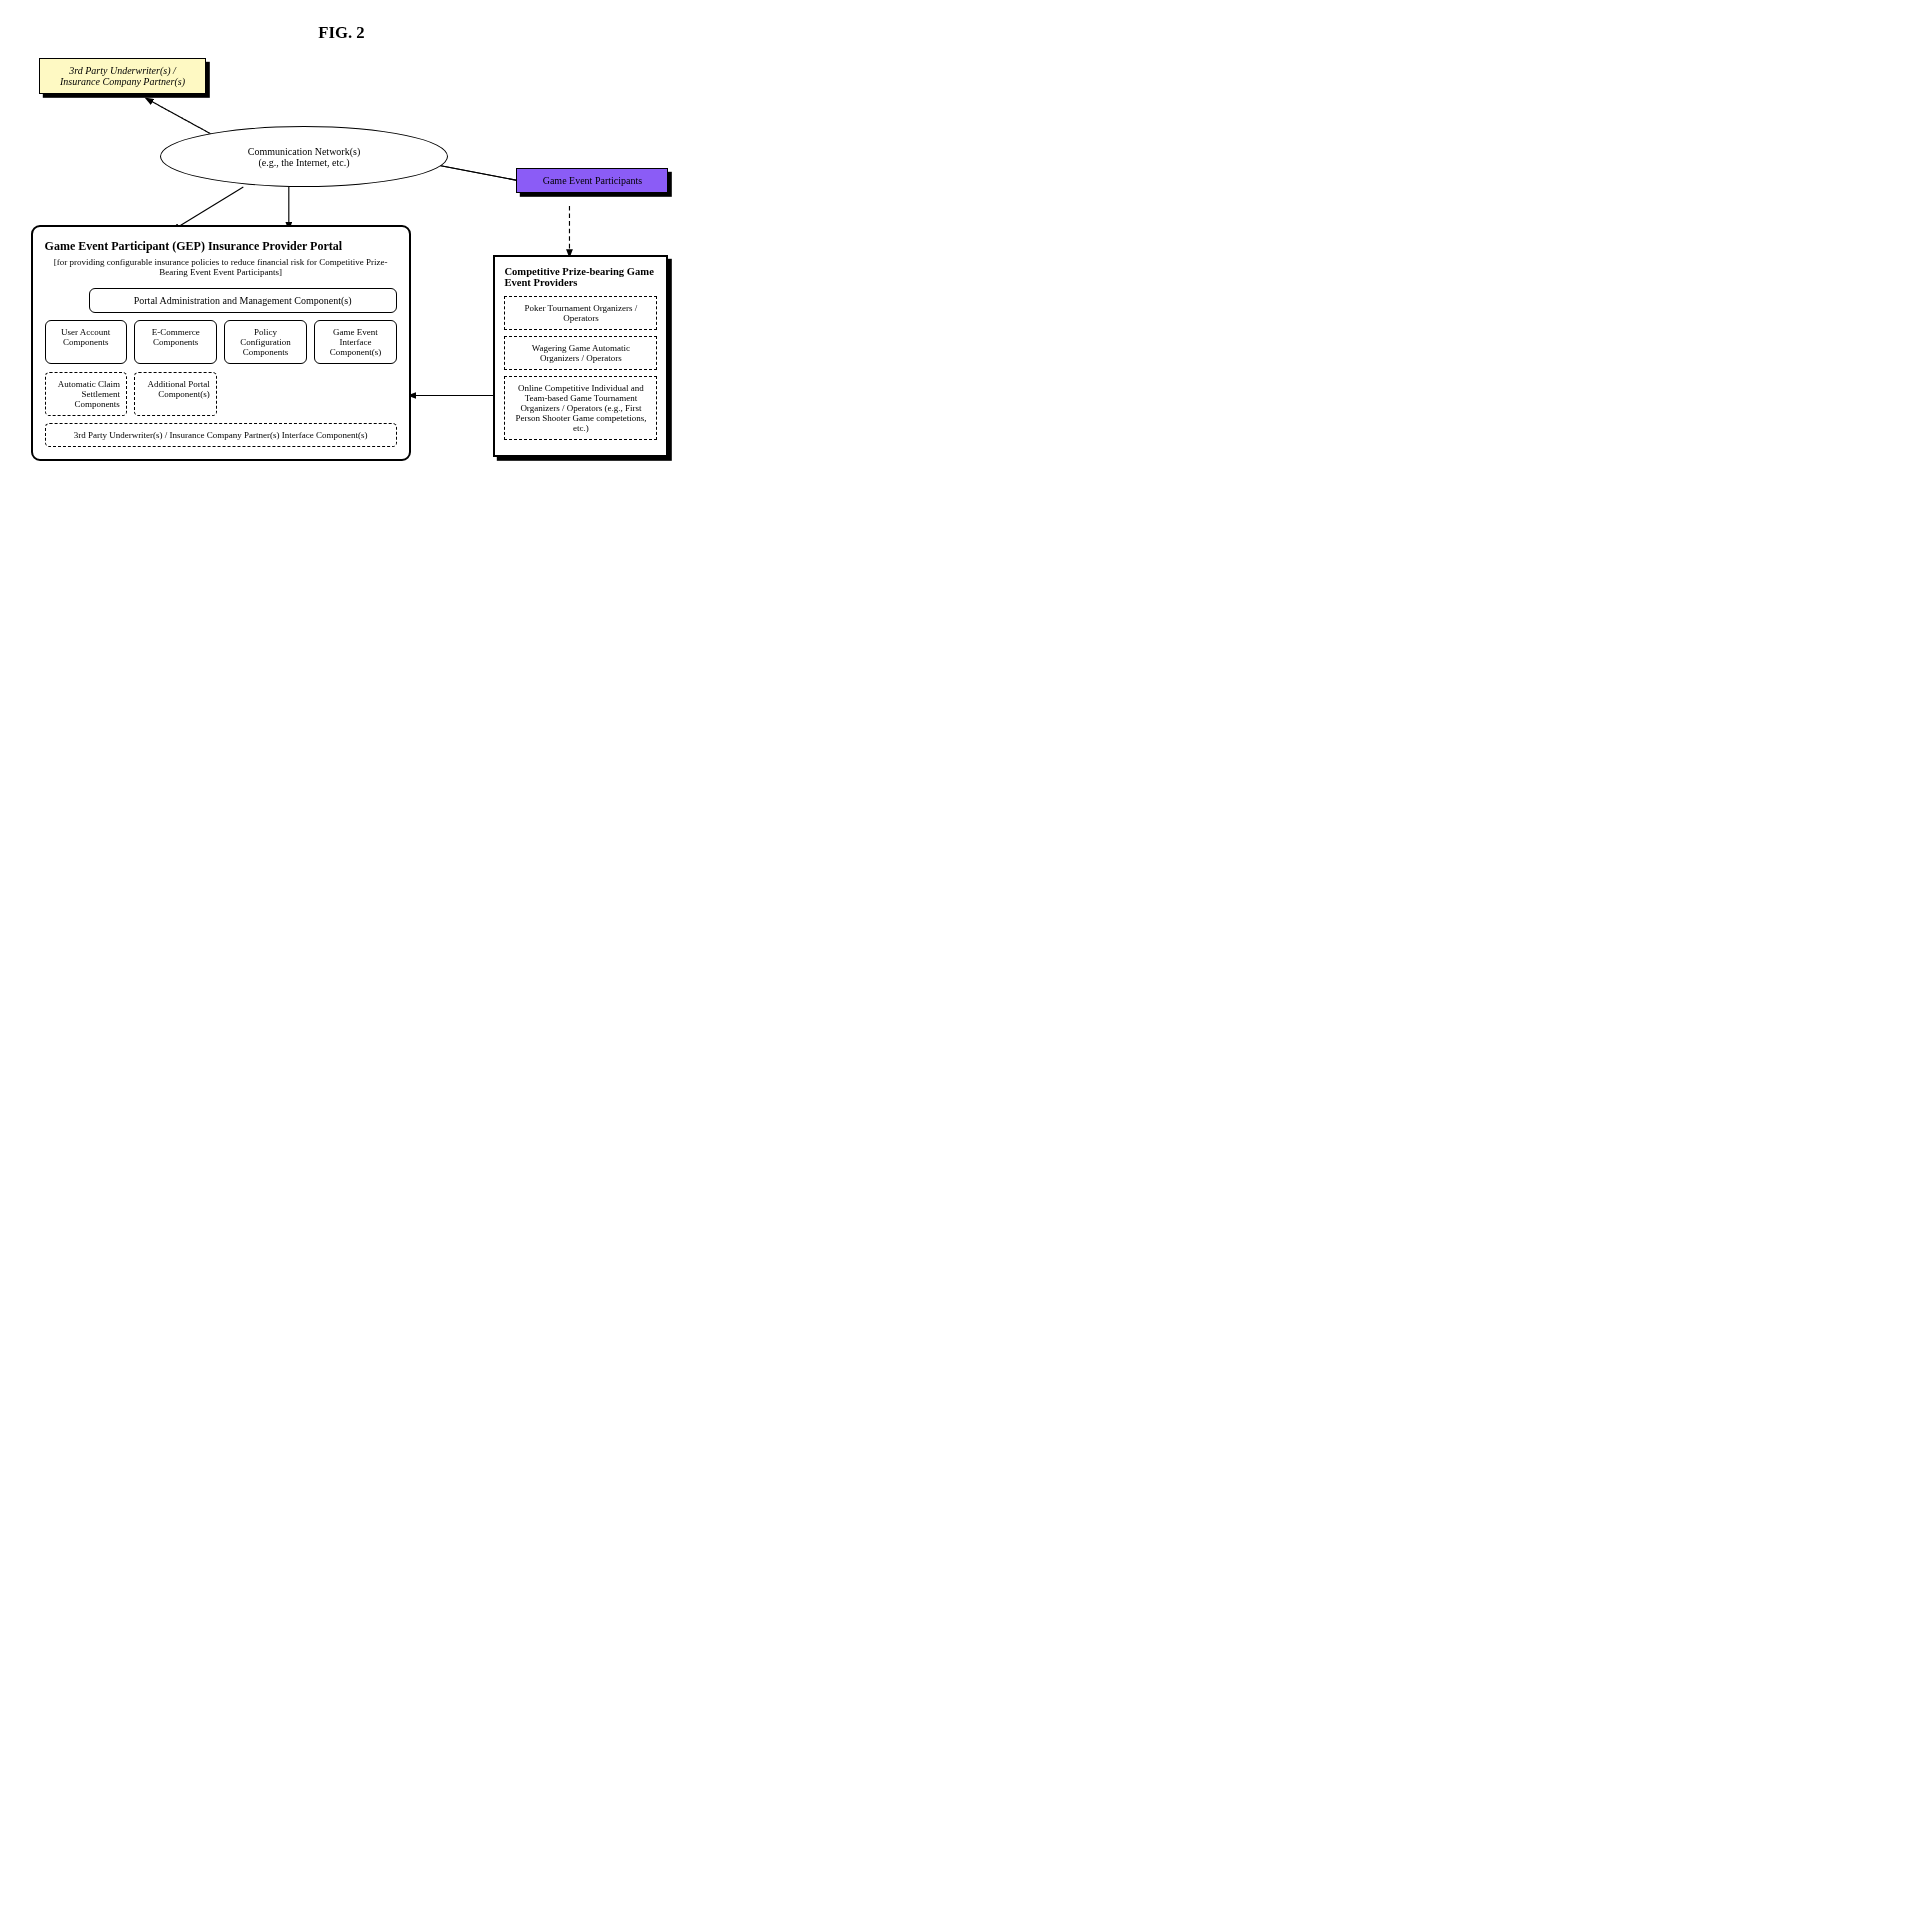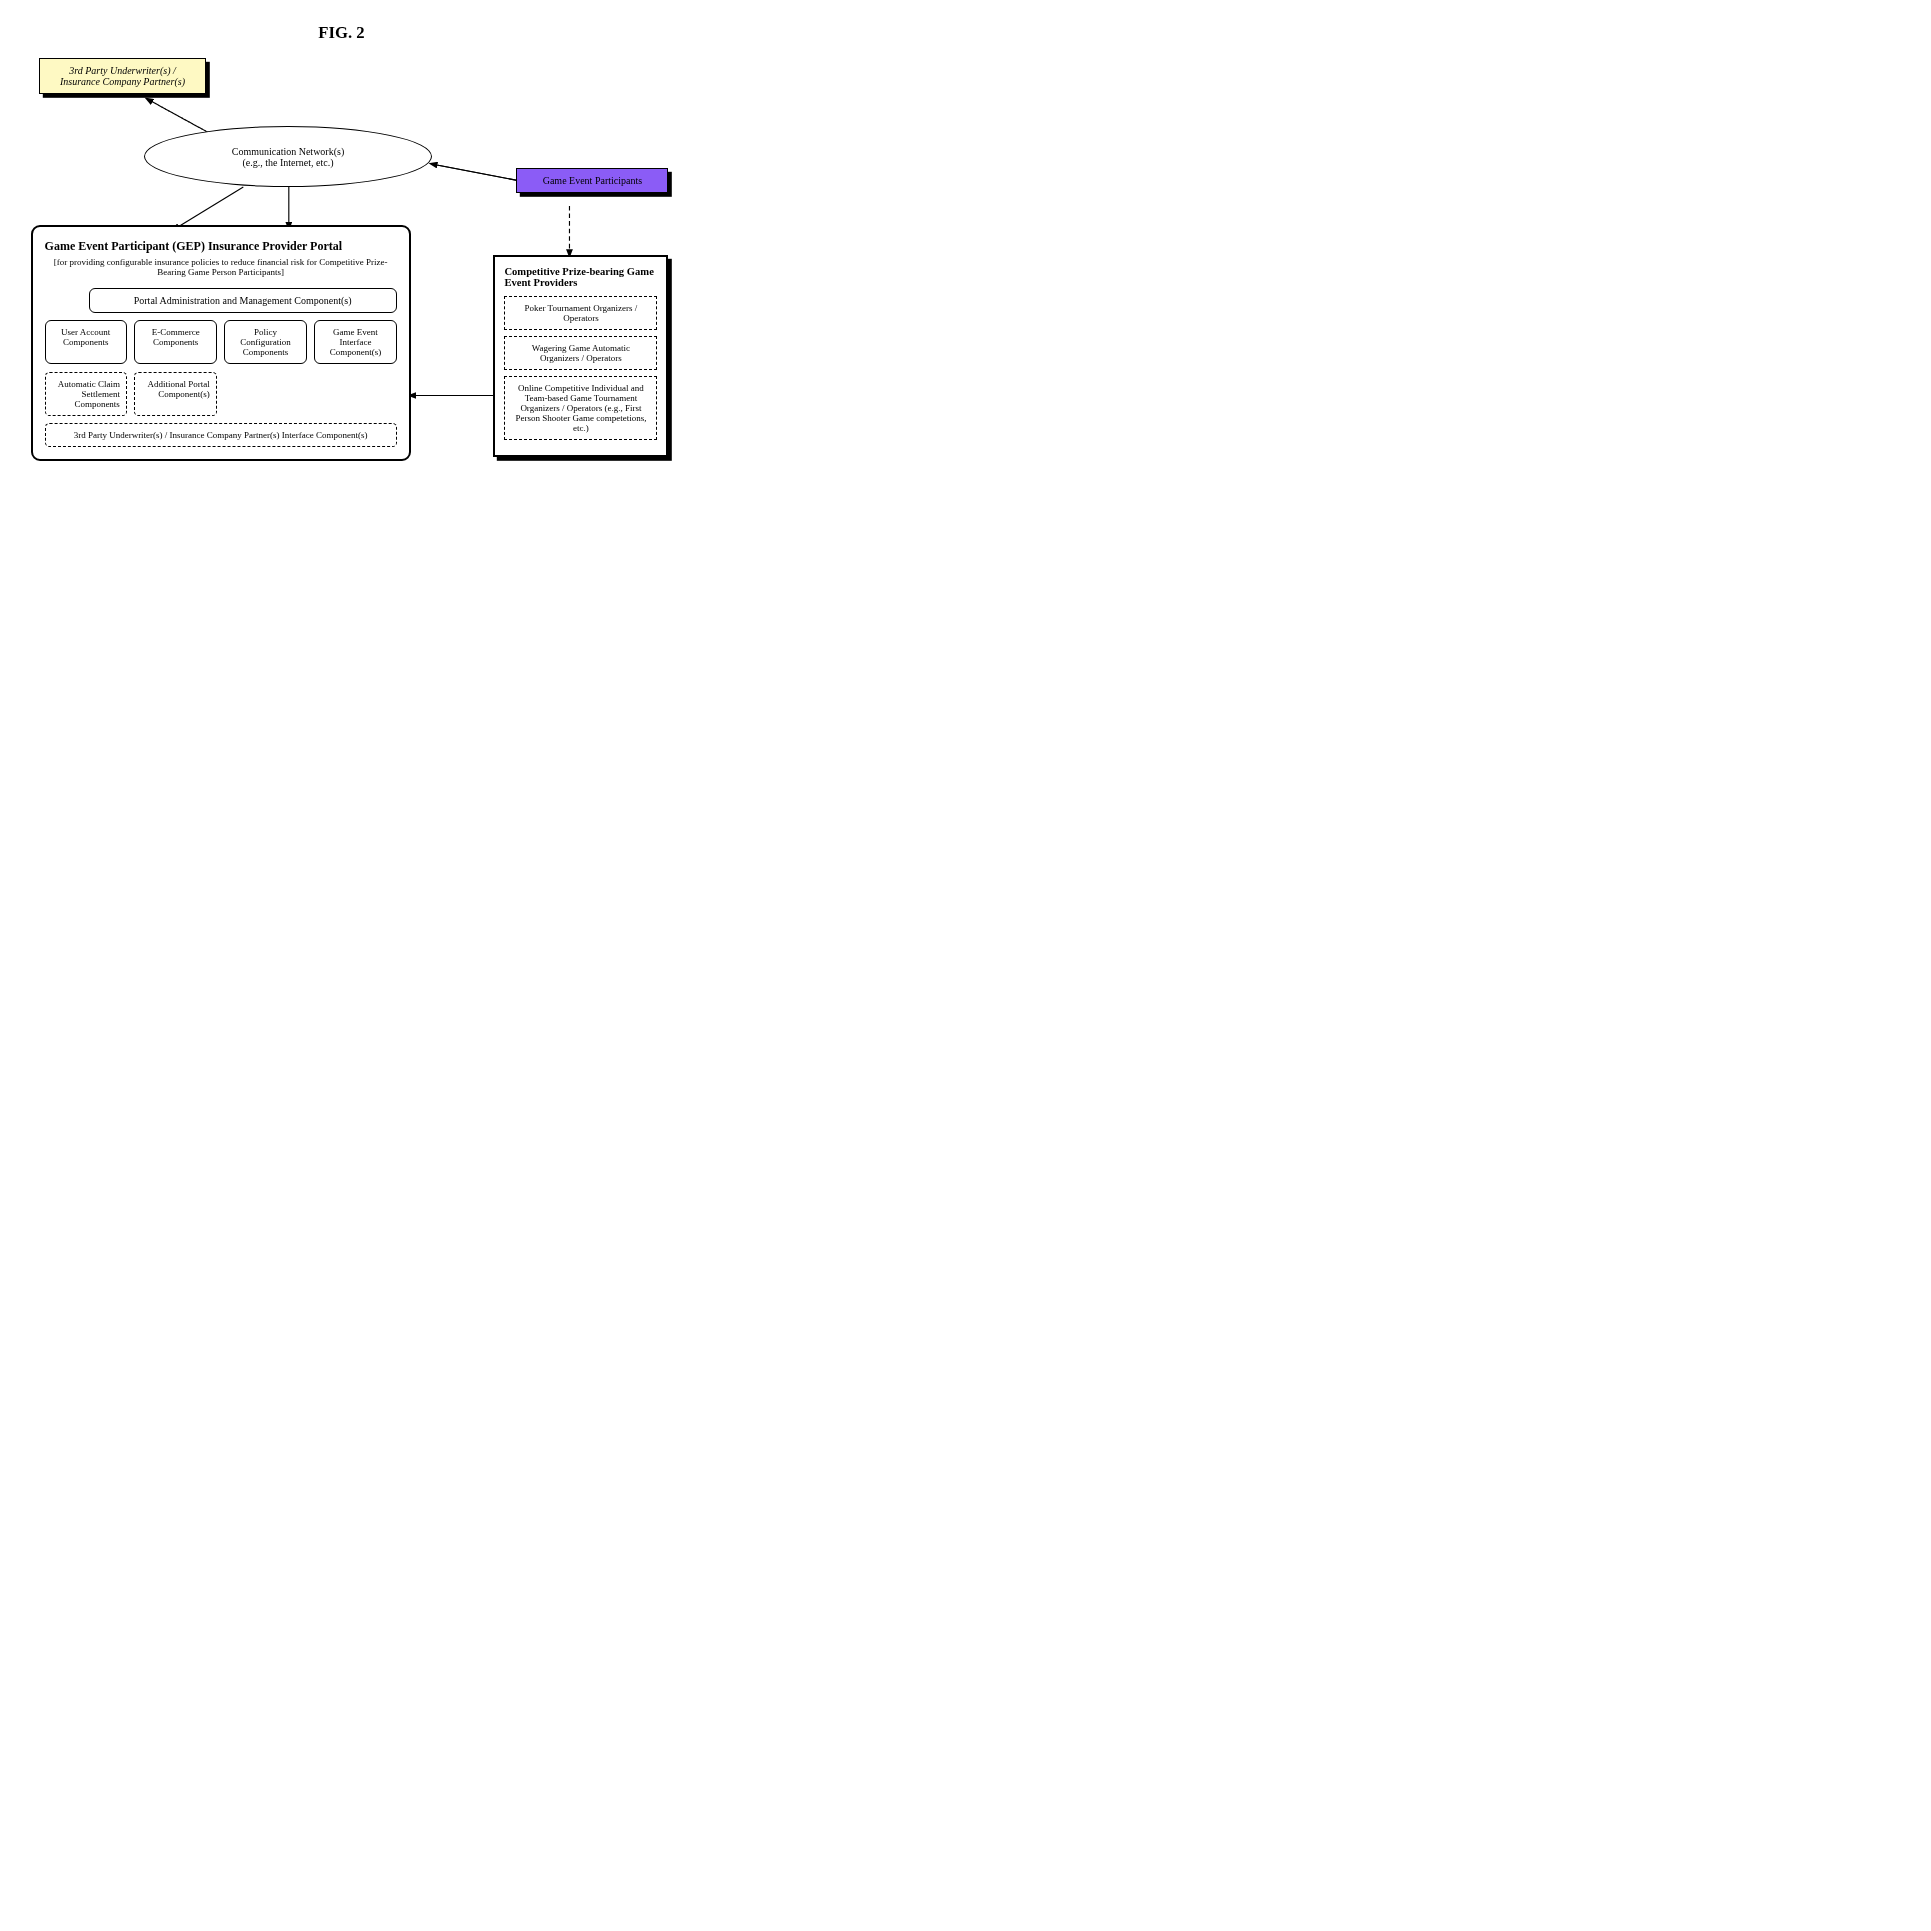--- a/index.html
+++ b/index.html
@@ -38,21 +38,21 @@
       text-align: center;
       background: #fef9c3;
       box-shadow: 3.8px 3.8px 0 #000;
       font-style: italic;
     }
 
     
     .ellipse-network {
       position: absolute;
       top: 68px;
-      left: 121px;
+      left: 137px;
       width: 288px;
       height: 61px;
       border: 1.5px solid #000;
       border-radius: 50%;
       display: flex;
       align-items: center;
       justify-content: center;
       text-align: center;
       font-size: 10px;
       background: #fff;
@@ -222,21 +222,21 @@
   <div class="ellipse-network">
     <span>Communication Network(s)<br>(e.g., the Internet, etc.)</span>
   </div>
 
   <div class="box-gep-top">
     <span>Game Event Participants</span>
   </div>
 
   <div class="box-gep-portal">
     <div class="portal-title">Game Event Participant (GEP) Insurance Provider Portal</div>
-    <div class="portal-subtitle">[for providing configurable insurance policies to reduce financial risk for Competitive Prize-Bearing Game Person Participants]</div>
+    <div class="portal-subtitle">[for providing configurable insurance policies to reduce financial risk for Competitive Prize-Bearing Event Event Participants]</div>
 
     <div class="box-portal-admin">
       <span>Portal Administration and Management Component(s)</span>
     </div>
 
     <div class="components-grid">
       <div class="box-component">
         <span>User Account Components</span>
       </div>
       <div class="box-component">

